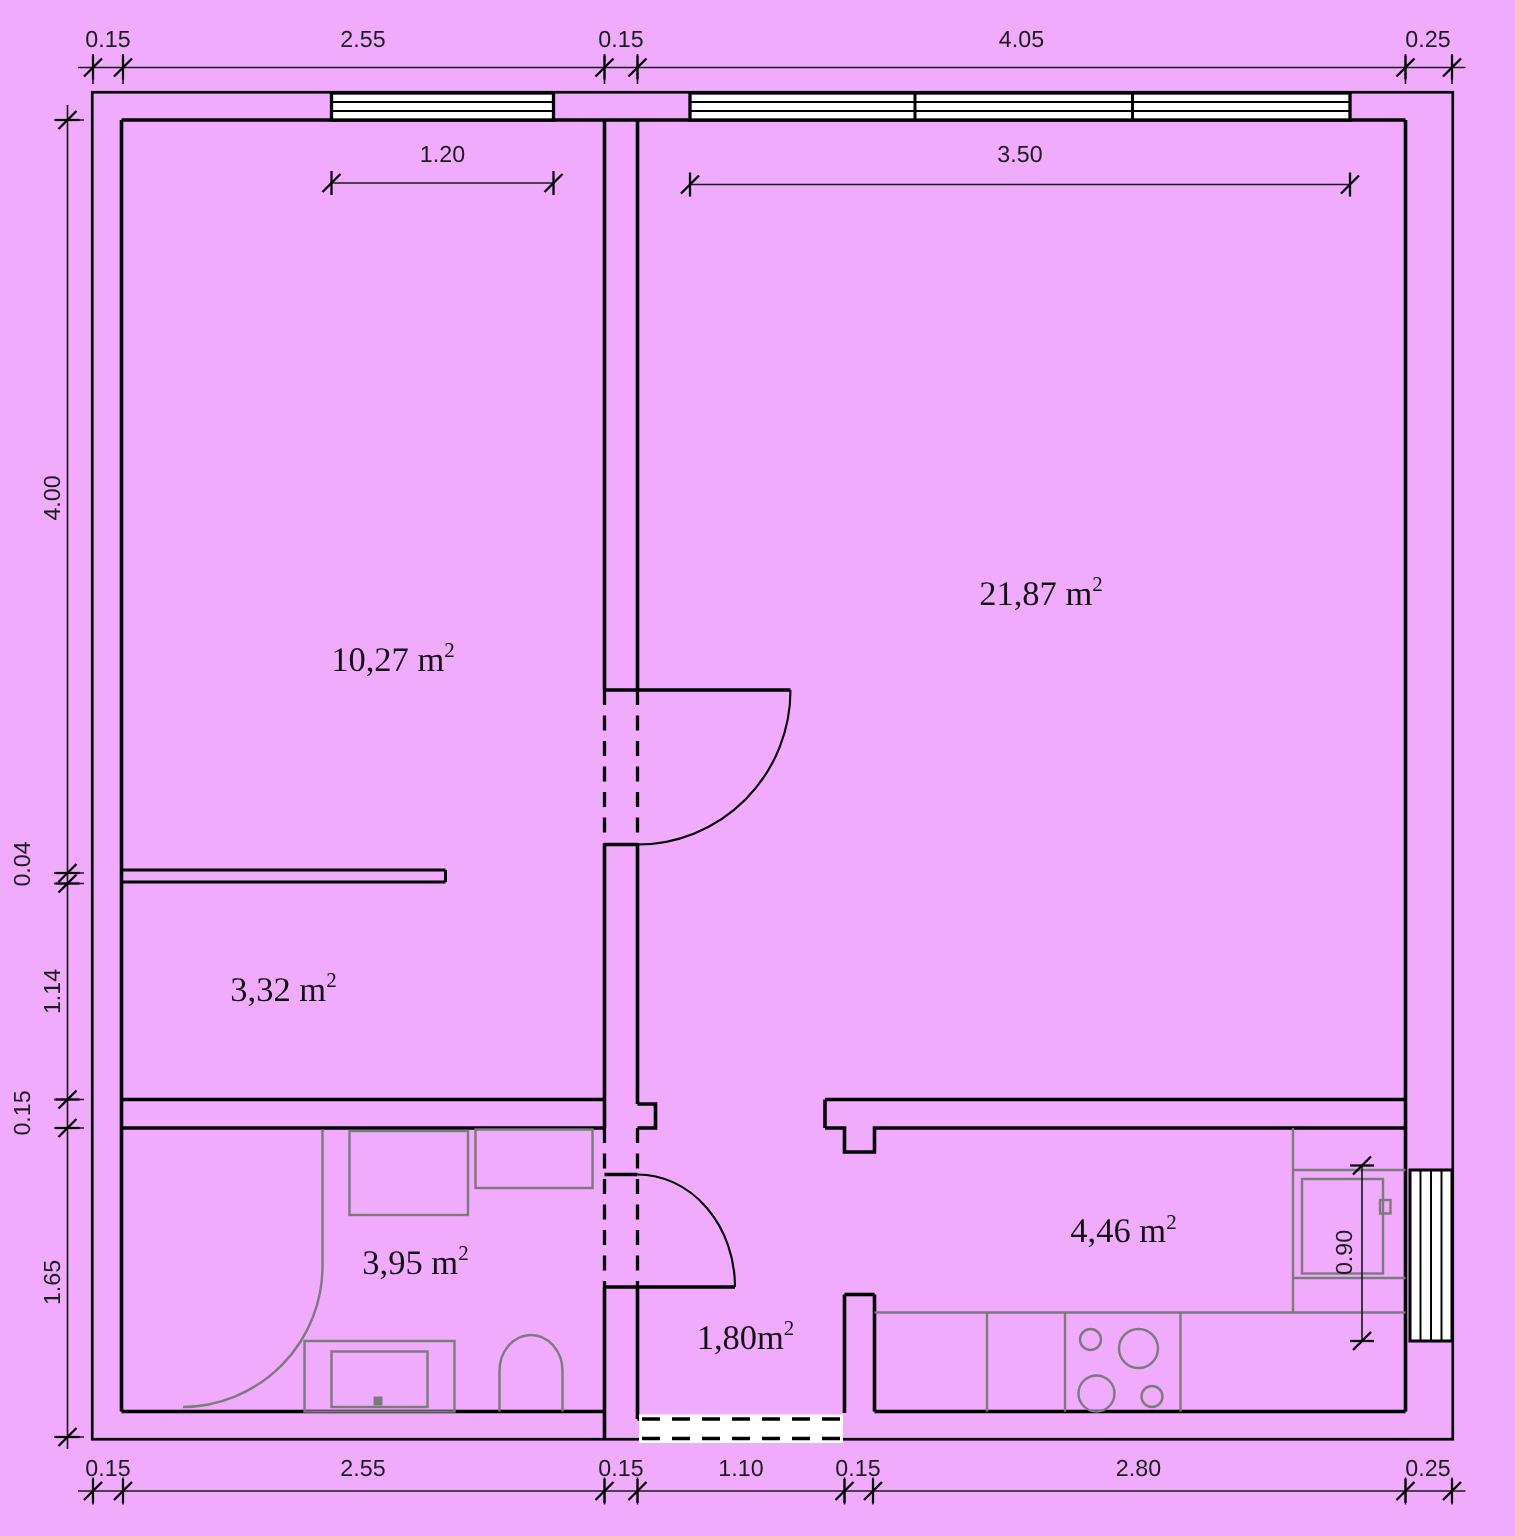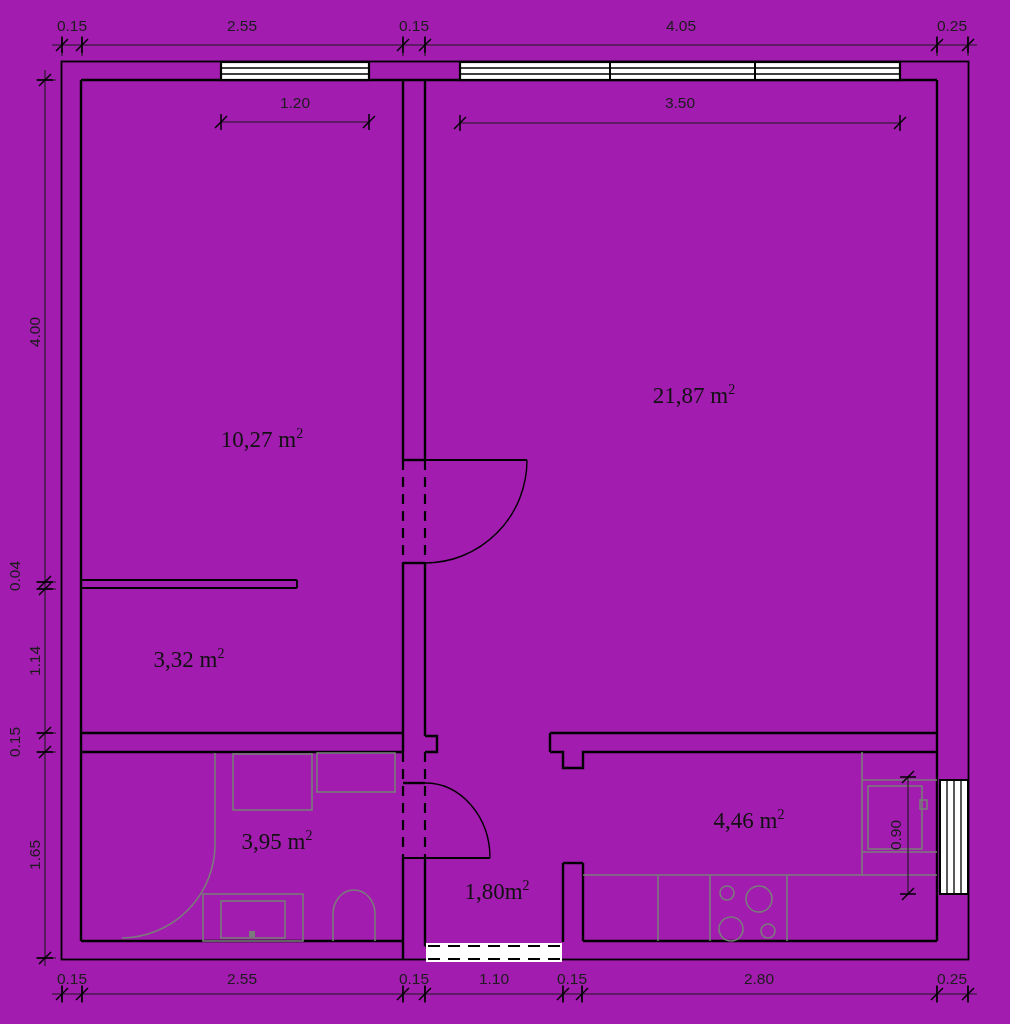--- a/index.html
+++ b/index.html
@@ -1,16 +1,16 @@
 <!DOCTYPE html>
 <html><head>
 <meta charset="utf-8">
 <style>
   html,body{margin:0;padding:0;background:#ffffff;}
-  .page{width:1010px;height:1024px;position:relative;background:#a21caf;overflow:hidden;}
+  .page{width:1010px;height:1024px;position:relative;background:#f0abfc;overflow:hidden;}
   svg{display:block;}
   text{user-select:none;}
   .dim-label{font-family:"Liberation Sans","DejaVu Sans",sans-serif;font-size:15.5px;fill:#1c1c1c;}
   .room-label{font-family:"Liberation Serif","DejaVu Serif",serif;font-size:23px;fill:#111111;}
   .room-label .sup{font-size:14px;}
 </style>
 </head>
 <body>
 
 <div class="page">

